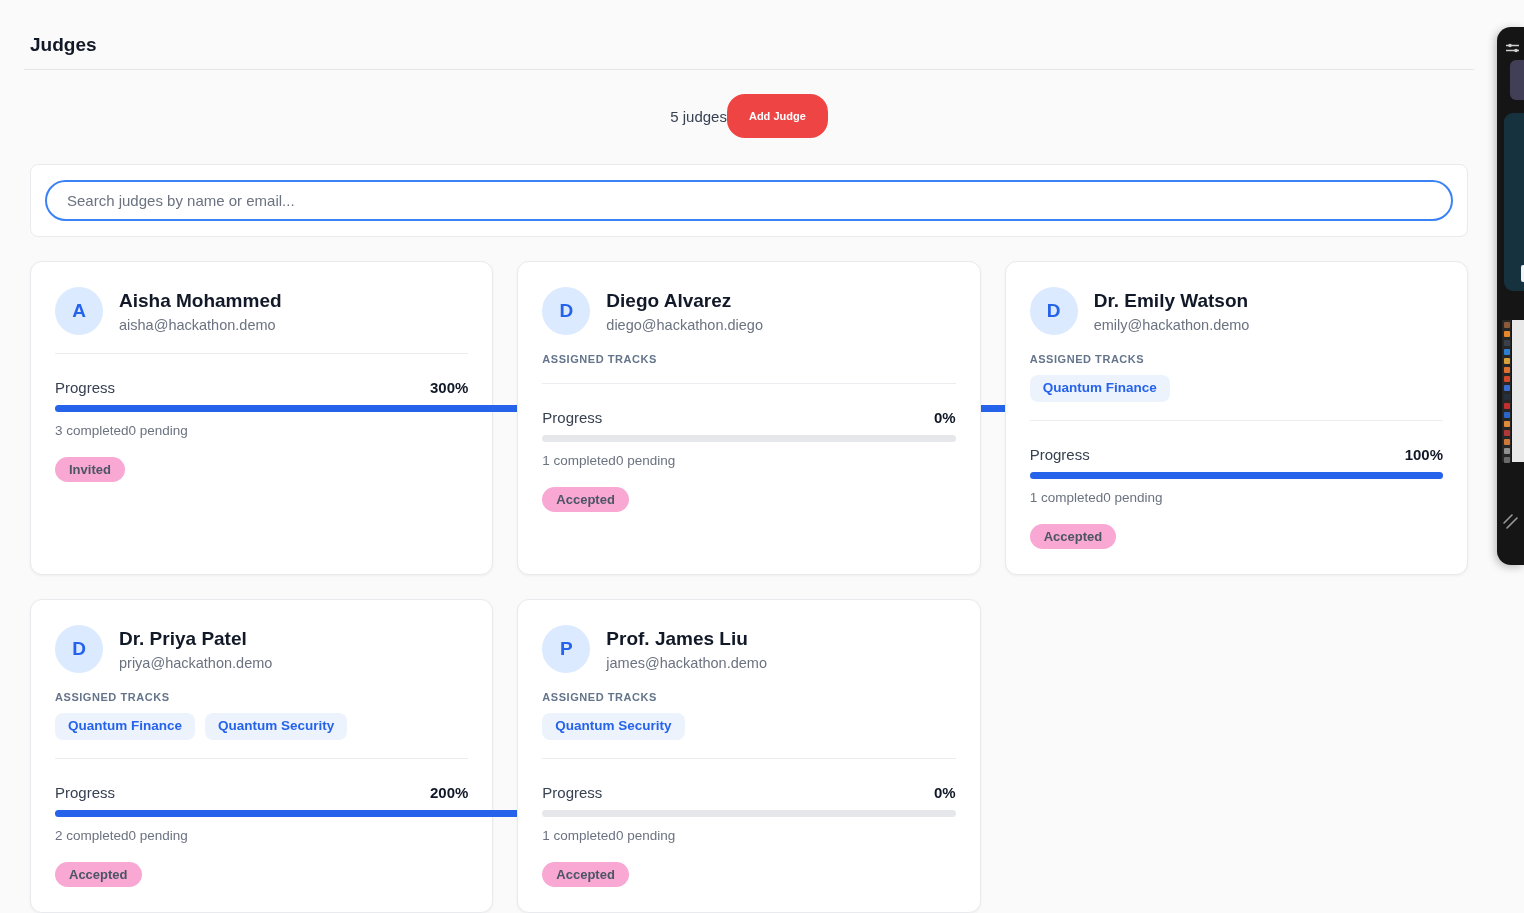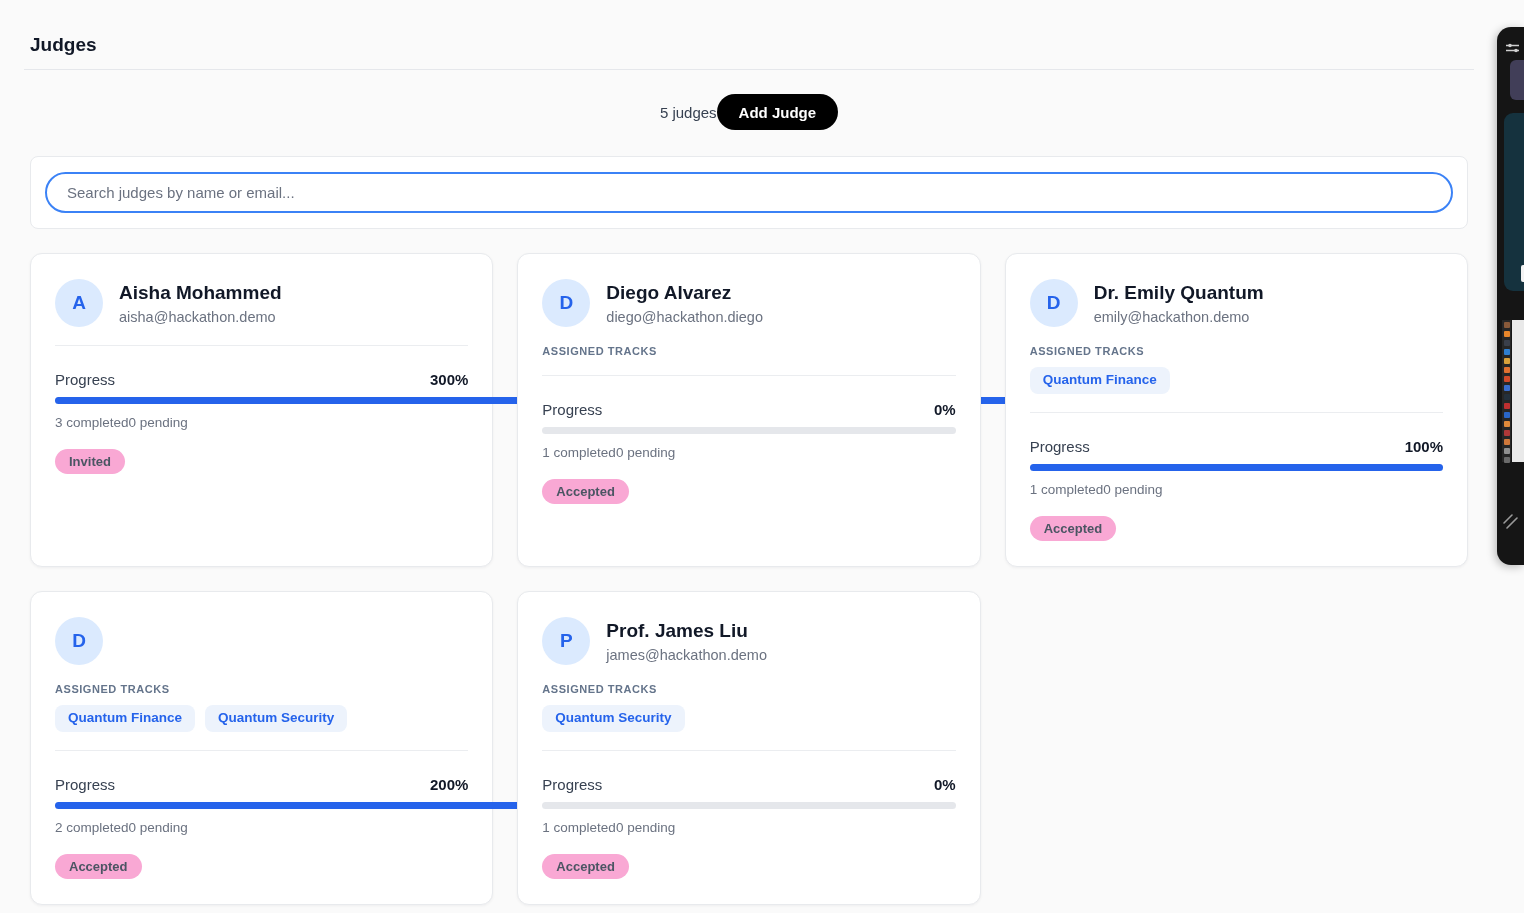--- a/index.html
+++ b/index.html
@@ -12,23 +12,23 @@
   }
   .page { padding:0 56px 0 30px; }
 
   
   .page-title { font-size:19px; font-weight:700; color:#111827; padding-top:34px; }
   .title-divider { border:none; border-top:1px solid #e5e7eb; margin:13px -6px 0 -6px; }
 
   .toolbar { display:flex; align-items:center; justify-content:center; margin-top:24px; }
   .judge-count { font-size:15px; color:#374151; }
   .add-judge-btn {
-    background:#000000; color:#ffffff; font-family:"Liberation Sans",sans-serif;
-    font-size:15px; font-weight:700; border:none; border-radius:18px;
-    padding:9px 22px; height:36px; cursor:pointer;
+    background:#ef4444; color:#ffffff; font-family:"Liberation Sans",sans-serif;
+    font-size:11px; font-weight:700; border:none; border-radius:18px;
+    padding:9px 22px; height:44px; cursor:pointer;
   }
 
   
   .search-card {
     background:#ffffff; border:1px solid #e8eaed; border-radius:8px;
     margin-top:26px; padding:15px 14px;
   }
   .search-input {
     width:100%; height:41px; border:2px solid #3b82f6; border-radius:21px;
     padding:0 20px; font-family:"Liberation Sans",sans-serif; font-size:15px;
@@ -171,21 +171,21 @@
       <span class="status-badge">Accepted</span>
     </div>
   </article>
 
   <article class="judge-card">
     <div class="card-header">
       <div class="avatar">
         <span>D</span>
       </div>
       <div>
-        <h3 class="judge-name">Dr. Emily Quantum</h3>
+        <h3 class="judge-name">Dr. Emily Watson</h3>
         <div class="judge-email">emily@hackathon.demo</div>
       </div>
     </div>
     <div class="tracks-section">
       <div class="tracks-label">Assigned Tracks</div>
       <div class="chips">
             <span class="track-chip">Quantum Finance</span>
           </div>
     </div>
     <hr class="card-divider">
@@ -202,20 +202,24 @@
     </div>
     <div class="badge-row">
       <span class="status-badge">Accepted</span>
     </div>
   </article>
 
   <article class="judge-card">
     <div class="card-header">
       <div class="avatar">
         <span>D</span>
+      </div>
+      <div>
+        <h3 class="judge-name">Dr. Priya Patel</h3>
+        <div class="judge-email">priya@hackathon.demo</div>
       </div>
     </div>
     <div class="tracks-section">
       <div class="tracks-label">Assigned Tracks</div>
       <div class="chips">
             <span class="track-chip">Quantum Finance</span>
             <span class="track-chip">Quantum Security</span>
           </div>
     </div>
     <hr class="card-divider">

